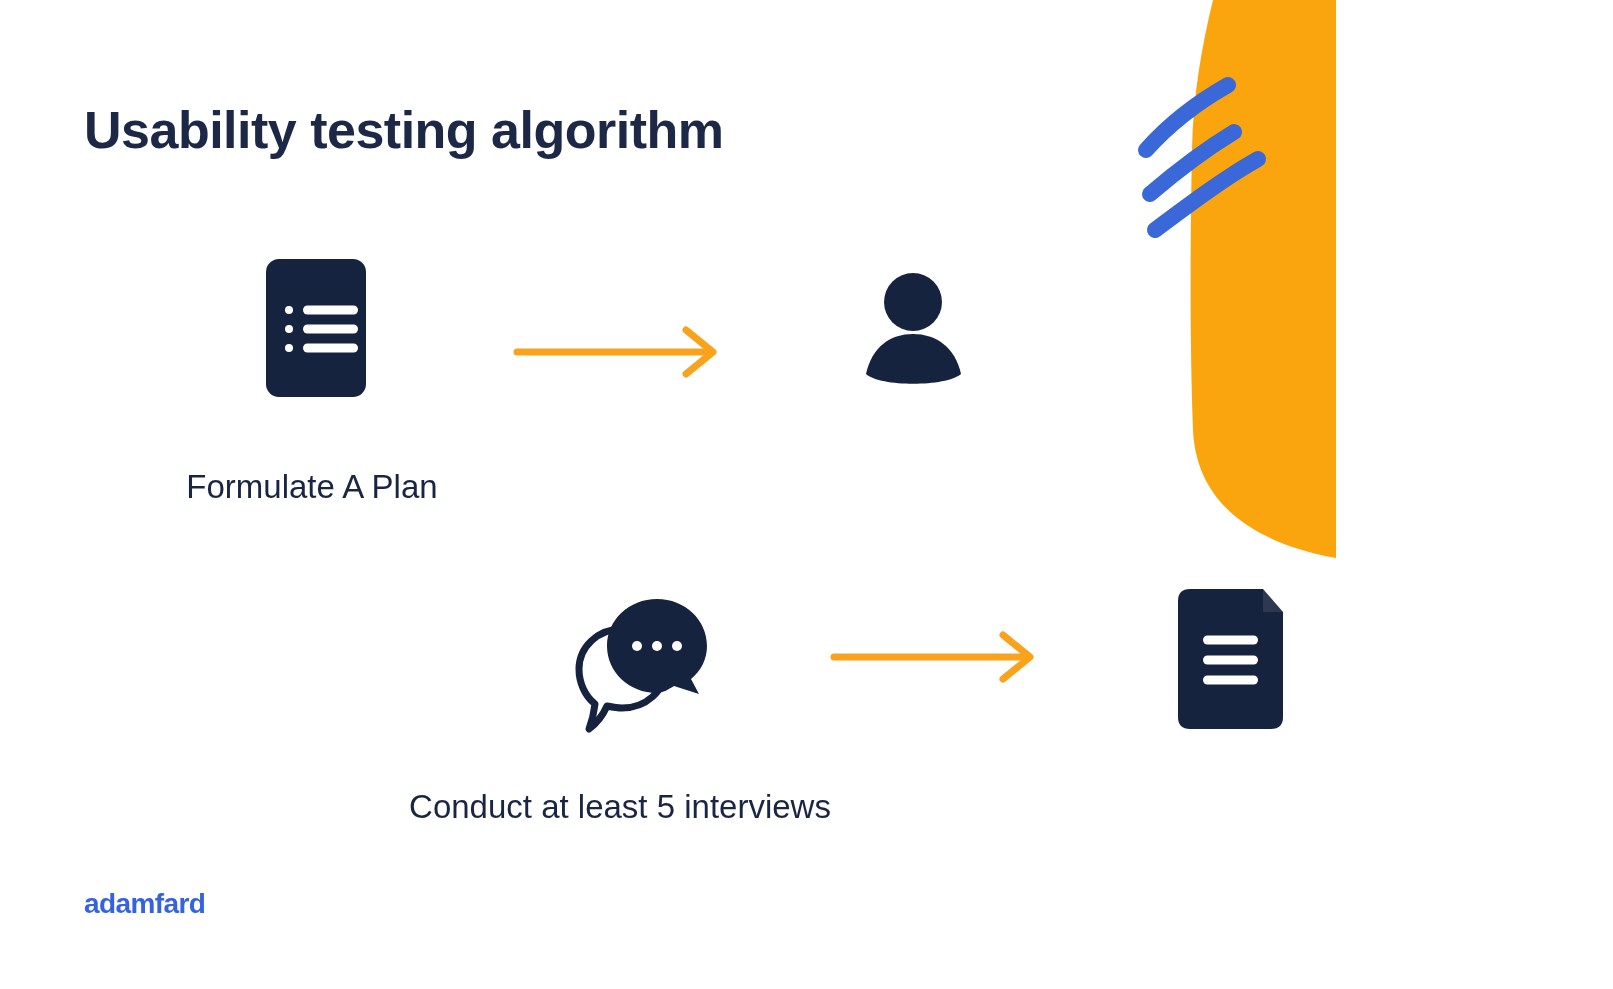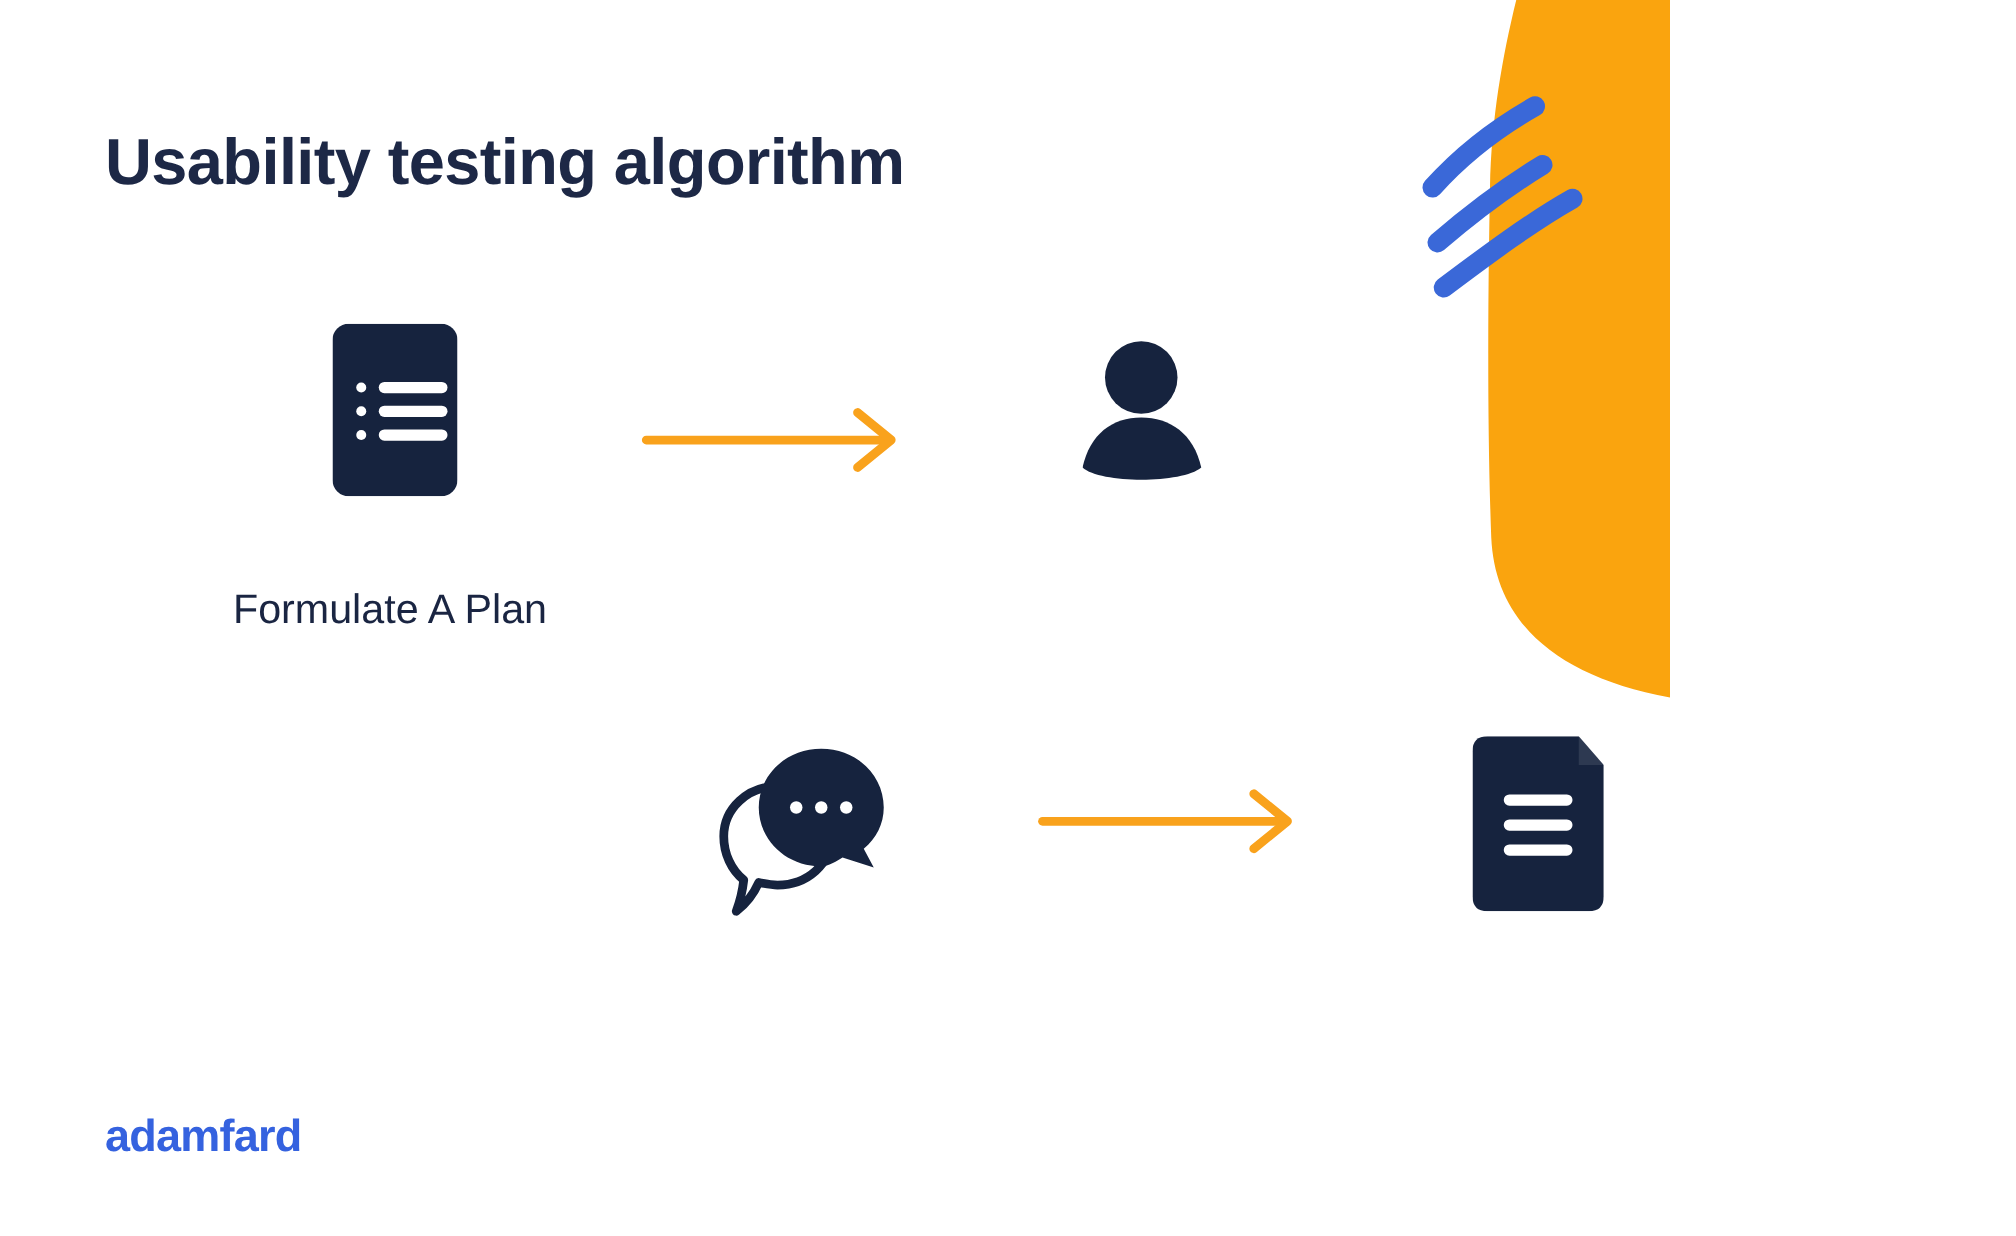--- a/index.html
+++ b/index.html
@@ -41,21 +41,21 @@
   .blob-decoration {
     position: absolute;
     top: 0;
     right: 0;
   }
 
   .brand-logo {
     position: absolute;
     left: 84px;
     top: 888px;
-    font-size: 36px;
+    font-size: 28px;
     font-weight: 800;
     letter-spacing: -0.6px;
     color: #3562df;
   }
 </style>
 </head>
 <body>
 
 <div class="canvas">
 
@@ -115,20 +115,21 @@
              L 104 98
              C 99 101 93 105 87 105
              C 59 105 37 84 37 58
              C 37 32 59 11 87 11 Z" fill="#16233e"></path>
     <g fill="#ffffff">
       <circle cx="67" cy="58" r="5"></circle>
       <circle cx="87" cy="58" r="5"></circle>
       <circle cx="107" cy="58" r="5"></circle>
     </g>
   </svg>
+  <div class="step-label" style="left:620px; top:752px;">Conduct at least 5 interviews</div>
 
   <svg class="arrow" style="left:827px; top:630px;" width="215" height="55" viewBox="0 0 215 55" aria-hidden="true">
     <g stroke="#f9a21c" stroke-width="7" stroke-linecap="round" stroke-linejoin="round" fill="none">
       <line x1="7" y1="27" x2="198" y2="27"></line>
       <polyline points="176,5 203,27 176,49"></polyline>
     </g>
   </svg>
 
   <svg class="step-icon" style="left:1178px; top:589px;" width="105" height="140" viewBox="0 0 105 140" aria-hidden="true">
     <path d="M 12 0 L 85 0 L 105 23 L 105 128 Q 105 140 93 140 L 12 140 Q 0 140 0 128 L 0 12 Q 0 0 12 0 Z" fill="#16233e"></path>

